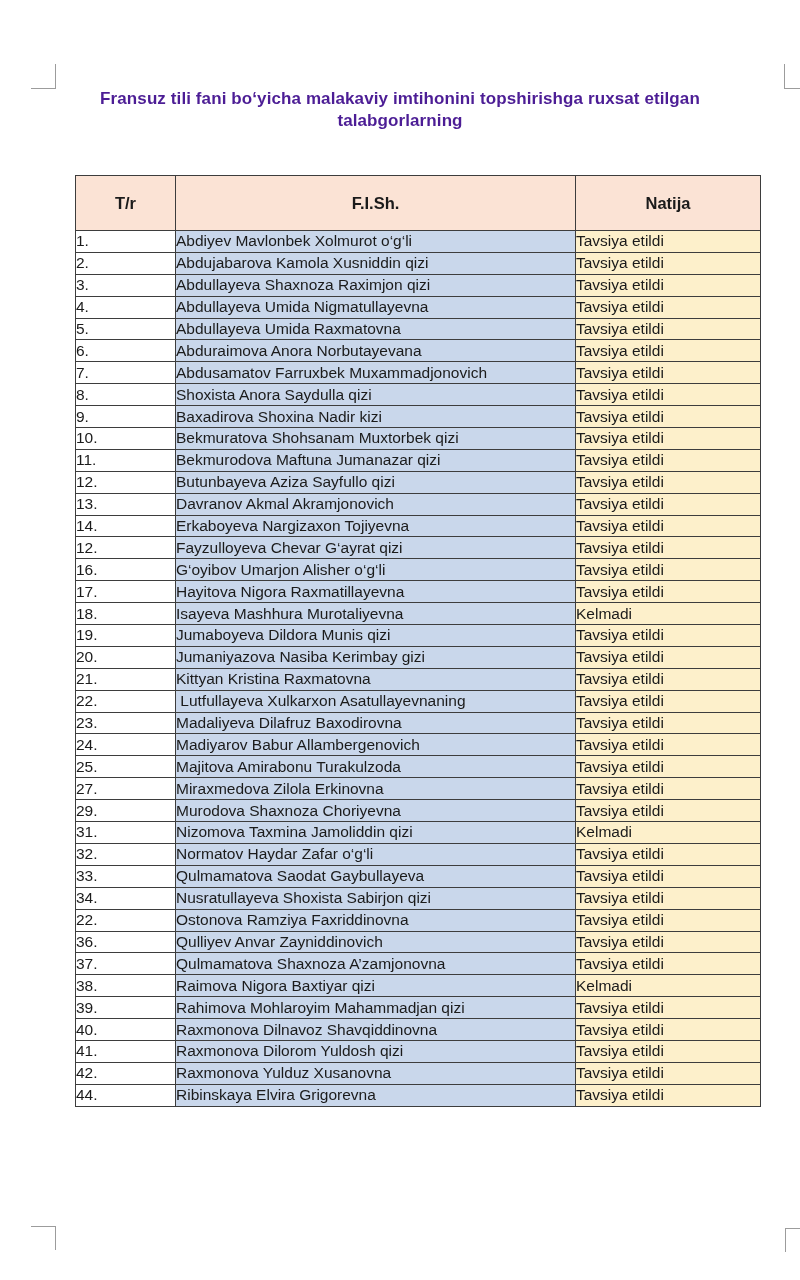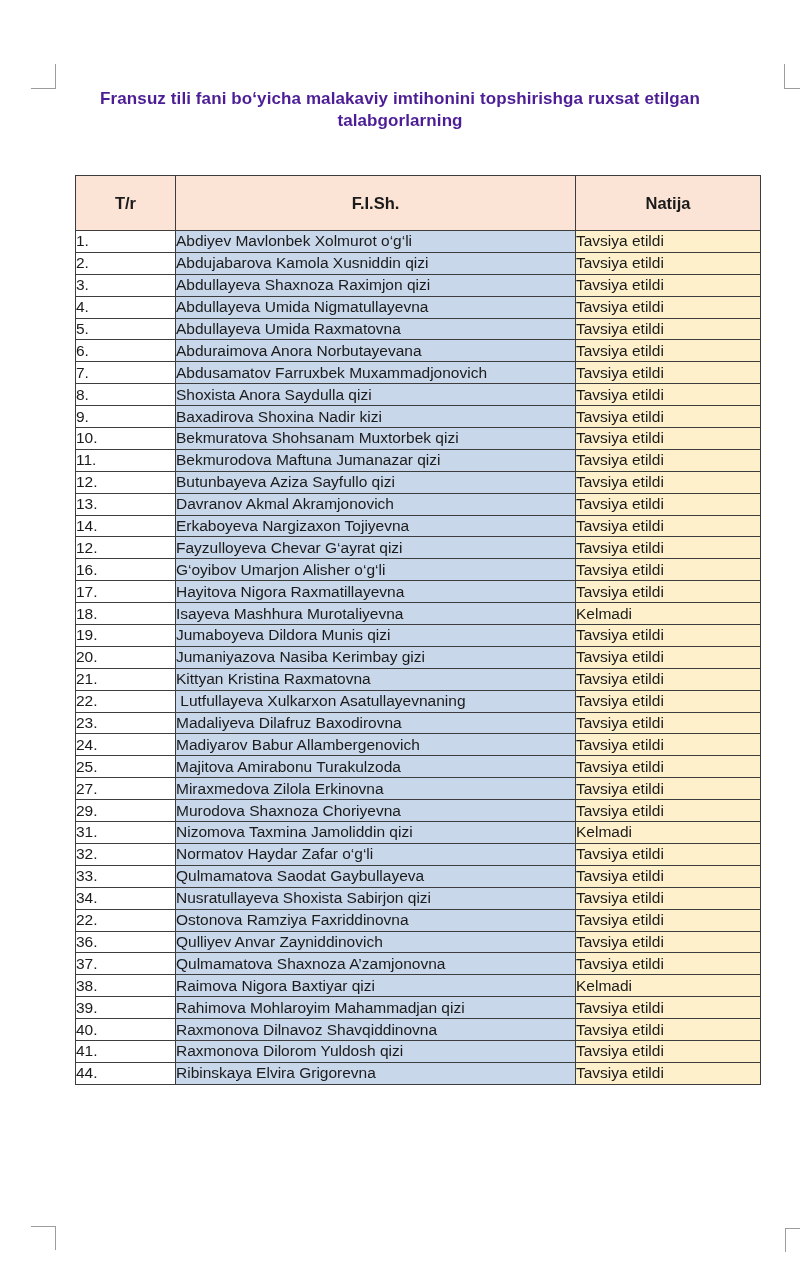--- a/index.html
+++ b/index.html
@@ -257,20 +257,25 @@
           <td class="cell-num">40.</td>
           <td class="cell-name">Raxmonova Dilnavoz Shavqiddinovna</td>
           <td class="cell-res">Tavsiya etildi</td>
         </tr>
         <tr>
           <td class="cell-num">41.</td>
           <td class="cell-name">Raxmonova Dilorom Yuldosh qizi</td>
           <td class="cell-res">Tavsiya etildi</td>
         </tr>
         <tr>
+          <td class="cell-num">42.</td>
+          <td class="cell-name">Raxmonova Yulduz Xusanovna</td>
+          <td class="cell-res">Tavsiya etildi</td>
+        </tr>
+        <tr>
           <td class="cell-num">44.</td>
           <td class="cell-name">Ribinskaya Elvira Grigorevna</td>
           <td class="cell-res">Tavsiya etildi</td>
         </tr>
       </tbody>
   </table>
 
 </div>
 
 </body></html>

